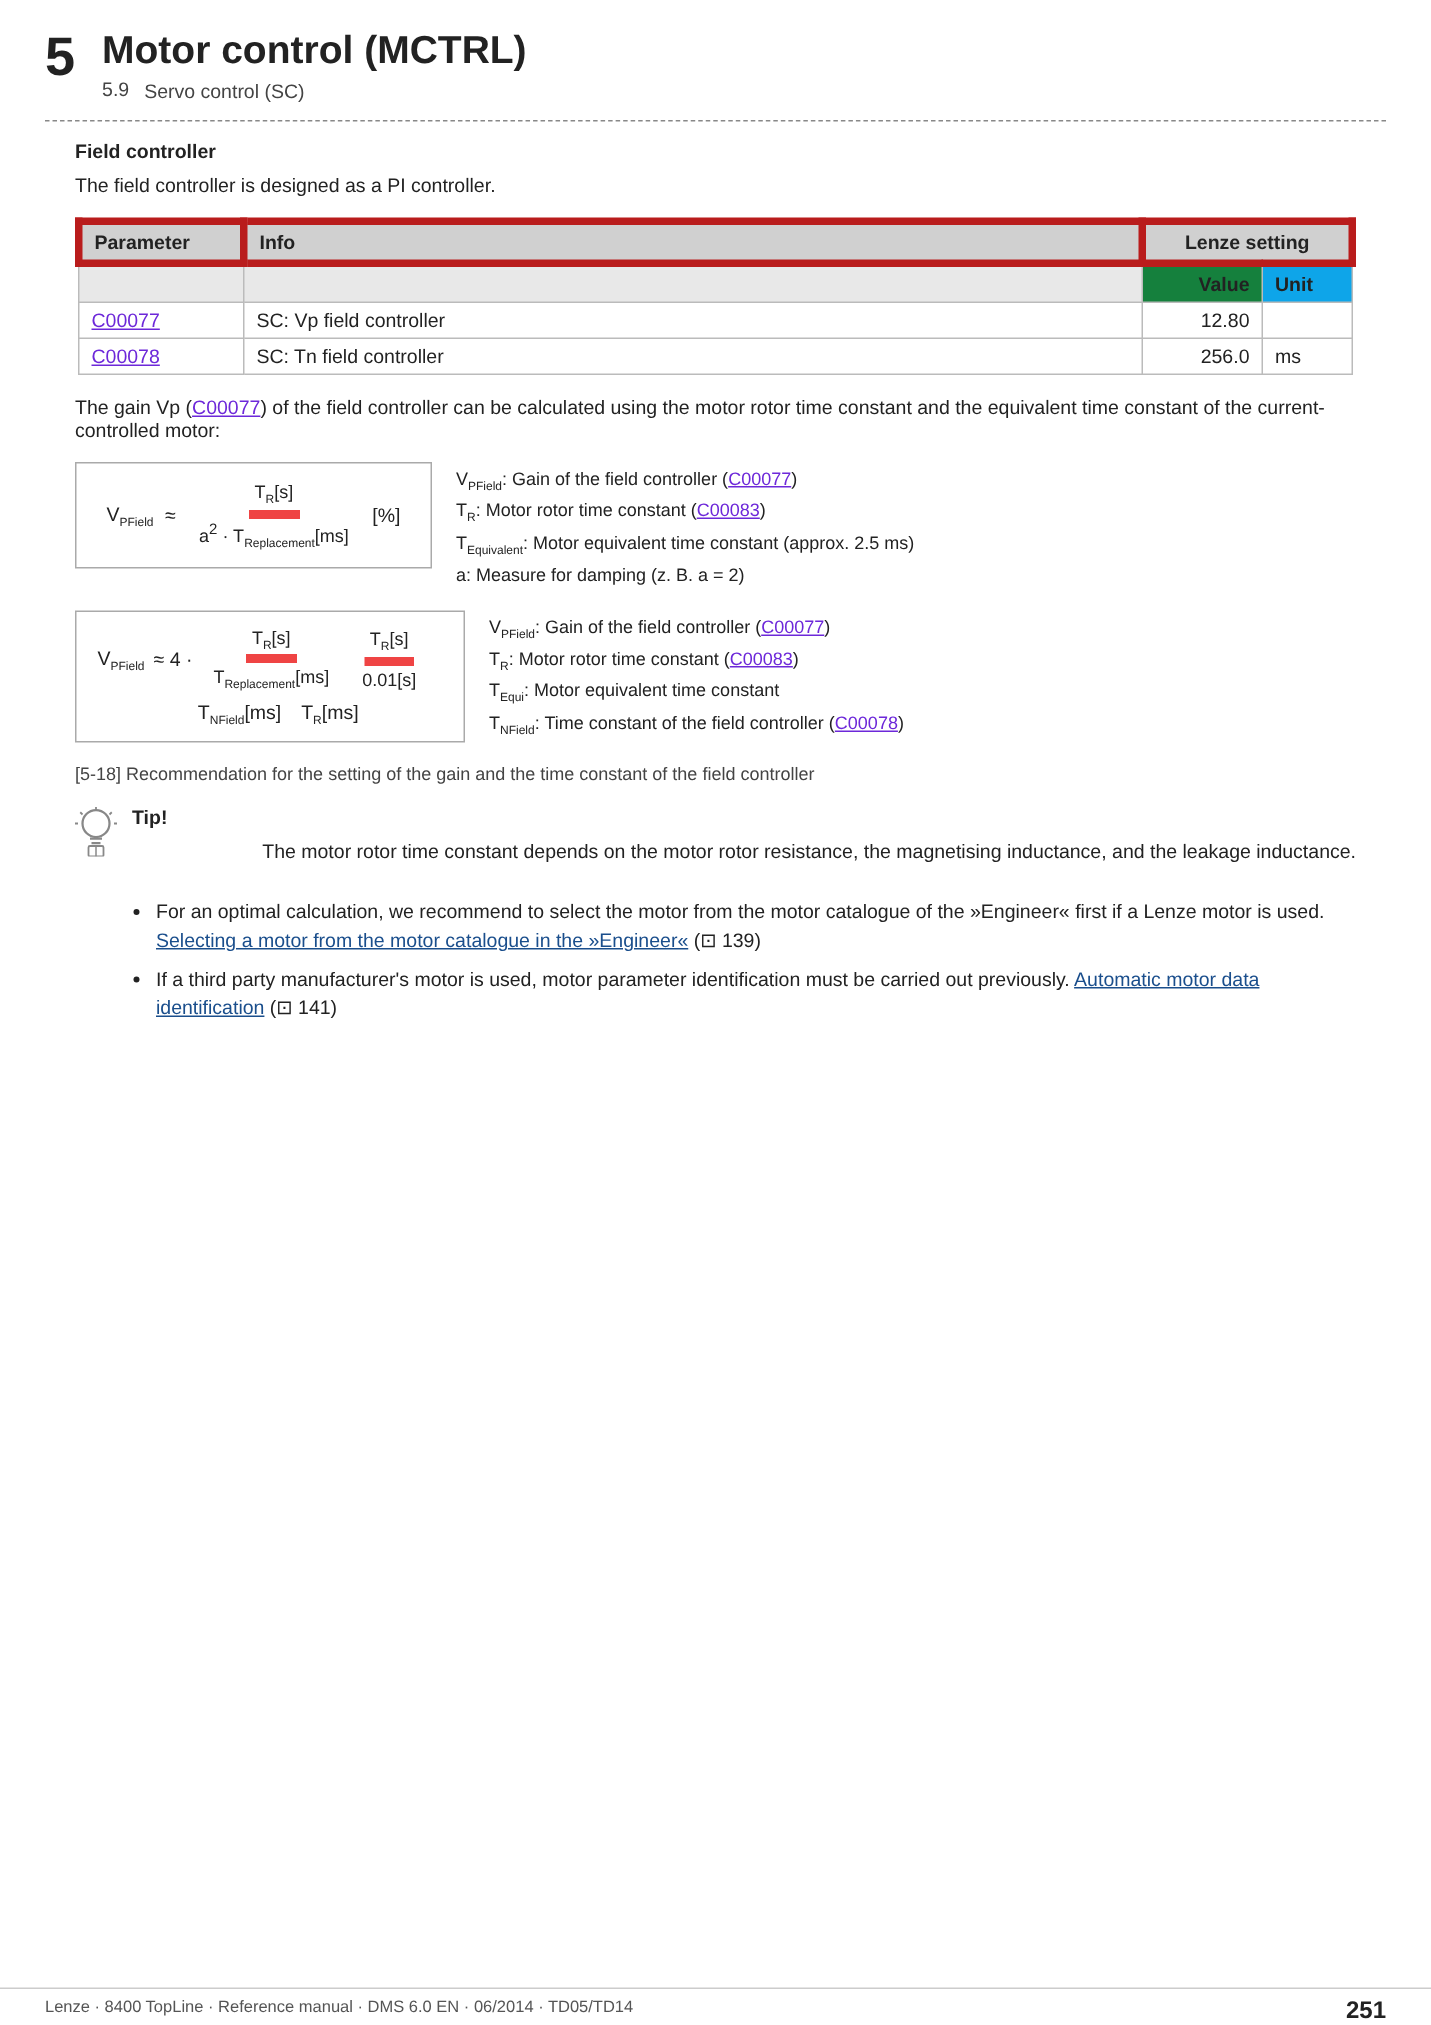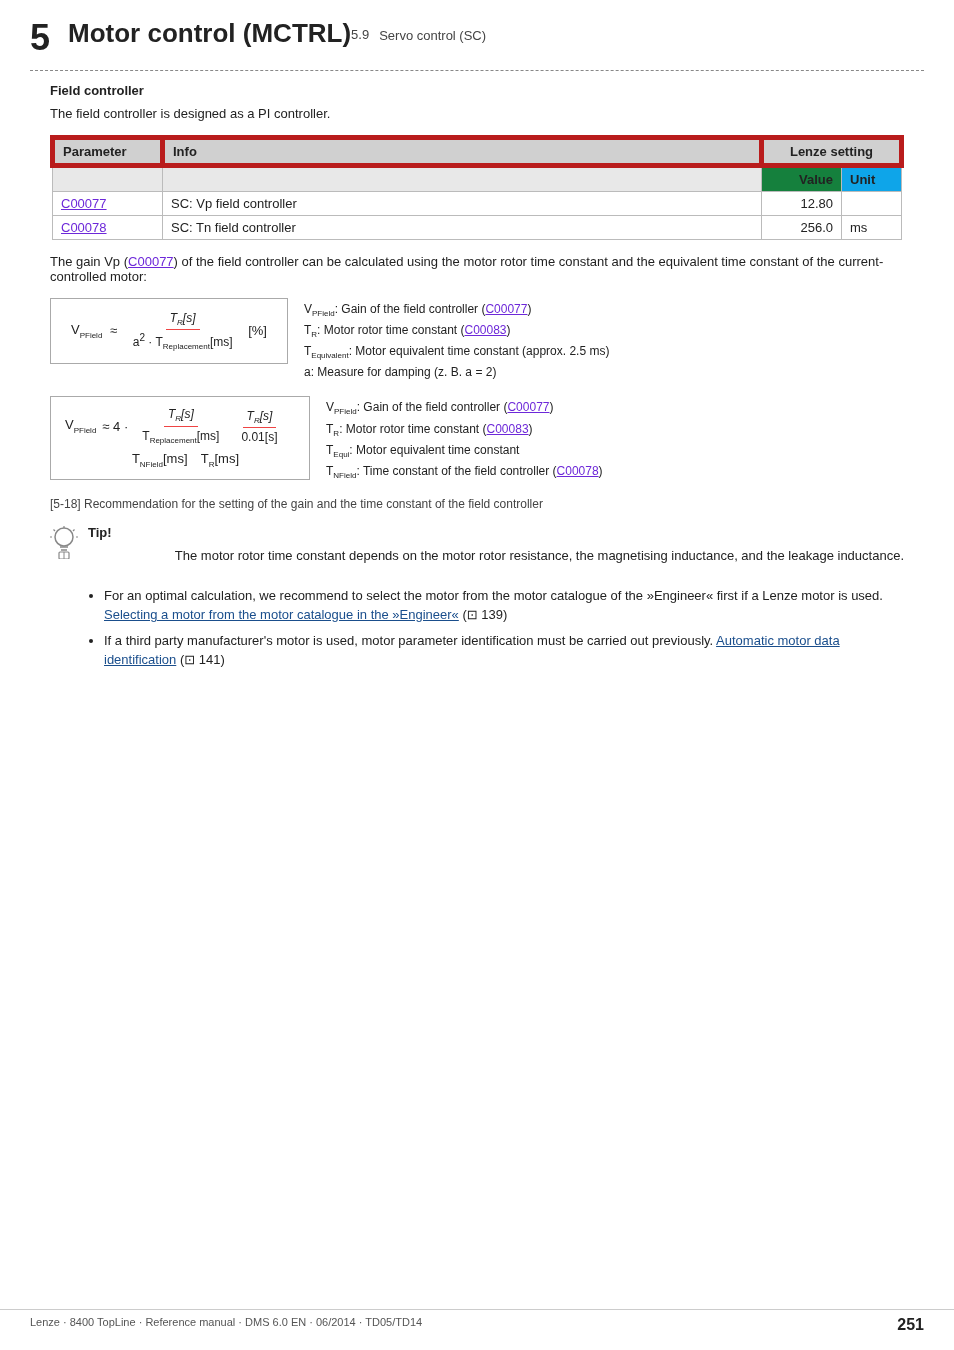--- a/index.html
+++ b/index.html
@@ -22,21 +22,21 @@
     }
     .chapter-number {
       font-size: 36px;
       font-weight: bold;
       color: #222;
       margin-right: 18px;
       line-height: 1.1;
     }
     .chapter-titles {
       display: flex;
-      flex-direction: row;
+      flex-direction: column;
       justify-content: center;
     }
     .chapter-title-main {
       font-size: 26px;
       font-weight: bold;
       color: #222;
       line-height: 1.2;
     }
     .chapter-subtitle {
       font-size: 13px;
@@ -124,24 +124,23 @@
     }
 
     .formula-fraction {
       display: inline-flex;
       flex-direction: column;
       align-items: center;
       vertical-align: middle;
       margin: 0 4px;
     }
     .formula-fraction .numerator {
-      border-bottom: 1px solid #ef4444;
+      border-bottom: 6px solid #ef4444;
       padding: 0 4px 2px 4px;
       font-size: 12px;
-      font-style: italic;
     }
     .formula-fraction .denominator {
       padding: 2px 4px 0 4px;
       font-size: 12px;
     }
     .formula-row {
       display: flex;
       align-items: center;
       justify-content: center;
       gap: 4px;
@@ -194,21 +193,21 @@
       line-height: 1.5;
     }
     a.internal-link {
       color: #1a4e8c;
       text-decoration: underline;
     }
 
     
     .page-footer {
       position: absolute;
-      bottom: 16px;
+      bottom: 0;
       left: 0;
       right: 0;
       display: flex;
       justify-content: space-between;
       padding: 0 30px;
       font-size: 11px;
       color: #555;
       border-top: 1px solid #ccc;
       padding-top: 6px;
     }

